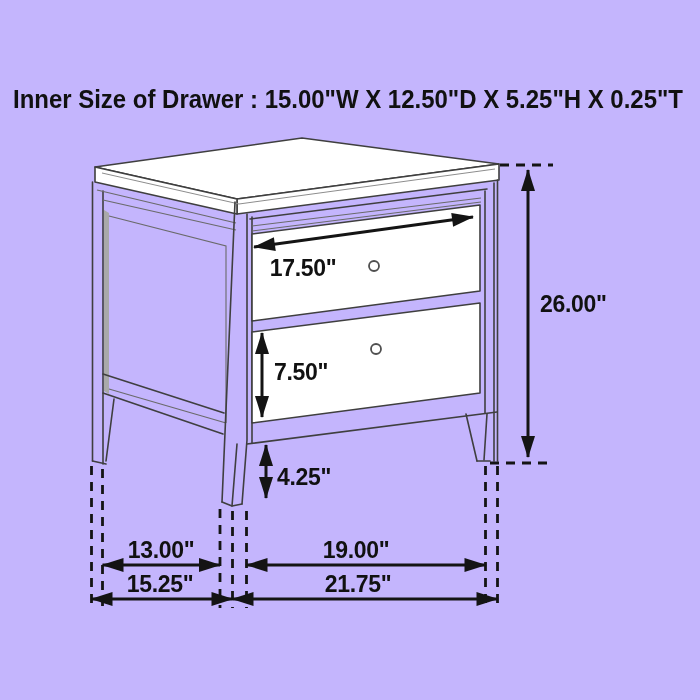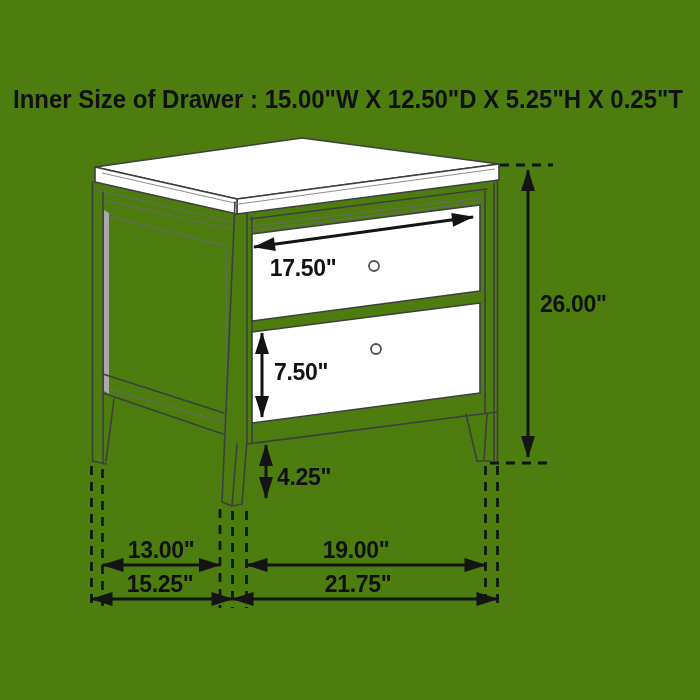--- a/index.html
+++ b/index.html
@@ -1,17 +1,17 @@
 <!DOCTYPE html>
 <html><head>
 <meta charset="utf-8">
 <style>
   html,body { margin:0; padding:0; background:#ffffff; }
   .canvas {
-    position:relative; width:700px; height:700px; background:#4d7c0f;
+    position:relative; width:700px; height:700px; background:#c4b5fd;
     font-family:"Liberation Sans", sans-serif; overflow:hidden;
   }
   svg { display:block; }
   .outline   { fill:none; stroke:#3f3f3f; stroke-width:1.6; stroke-linejoin:round; stroke-linecap:round; }
   .outline-w { fill:#ffffff; stroke:#3f3f3f; stroke-width:1.6; stroke-linejoin:round; }
   .thin      { fill:none; stroke:#6a6a6a; stroke-width:1.1; }
   .accent    { fill:none; stroke:#8d8d8d; stroke-width:1; }
   .dim       { fill:none; stroke:#141414; stroke-width:3; }
   .dash      { fill:none; stroke:#141414; stroke-width:2.8; stroke-dasharray:9 7; }
   .dim-label { font-weight:bold; font-size:23px; fill:#111111; letter-spacing:-0.3px; }

